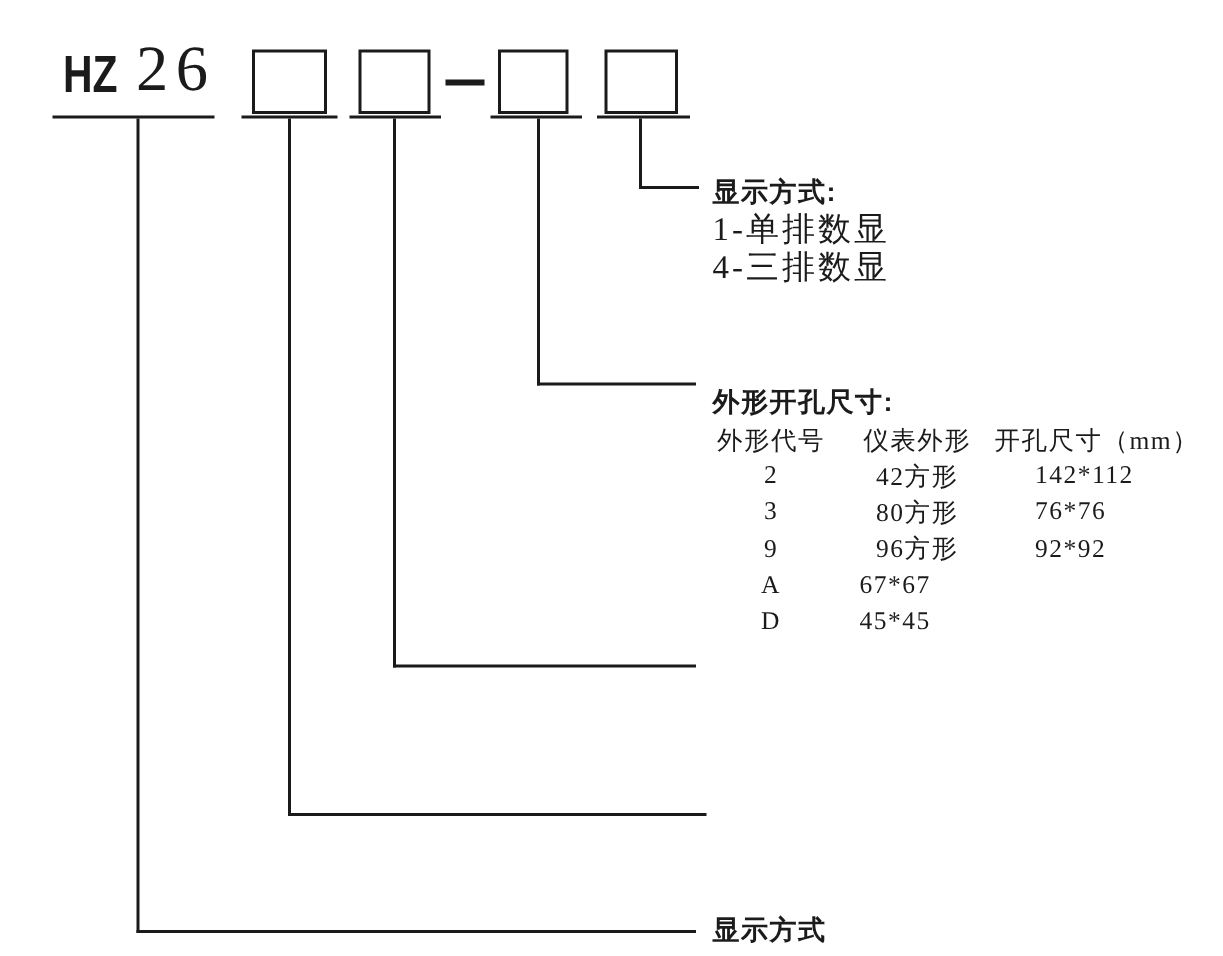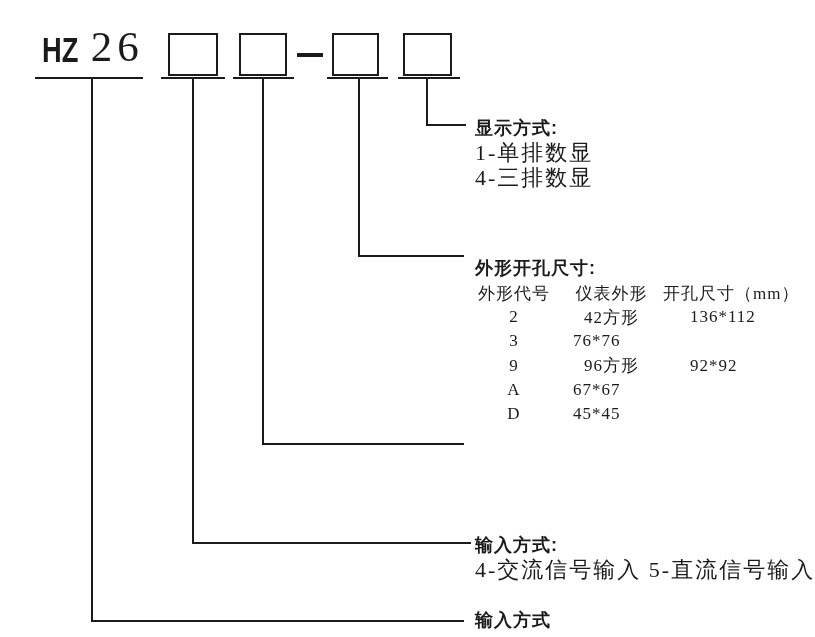--- a/index.html
+++ b/index.html
@@ -89,45 +89,42 @@
     <div class="sec-title">外形开孔尺寸:</div>
     <div>
       <div class="t-row">
         <span class="t-c1">外形代号</span>
         <span class="t-c2">仪表外形</span>
         <span class="t-c3 t-c3h">开孔尺寸（mm）</span>
       </div>
       <div class="t-row">
         <span class="t-c1">2</span>
         <span class="t-c2">42方形</span>
-        <span class="t-c3">136*112</span>
+        <span class="t-c3">142*112</span>
       </div>
       <div class="t-row">
         <span class="t-c1">3</span>
+        <span class="t-c2">80方形</span>
         <span class="t-c3">76*76</span>
       </div>
       <div class="t-row">
         <span class="t-c1">9</span>
         <span class="t-c2">96方形</span>
         <span class="t-c3">92*92</span>
       </div>
       <div class="t-row">
         <span class="t-c1">A</span>
         <span class="t-c3">67*67</span>
       </div>
       <div class="t-row">
         <span class="t-c1">D</span>
         <span class="t-c3">45*45</span>
       </div>
     </div>
   </div>
 
 
-  <div class="sec" style="top:533px;">
-    <div class="sec-title">输入方式:</div>
-    <div class="sec-item">4-交流信号输入 5-直流信号输入</div>
-  </div>
 
   <div class="sec" style="top:608px;">
-    <div class="sec-title">输入方式</div>
+    <div class="sec-title">显示方式</div>
   </div>
 
 </div>
 
 </body></html>

